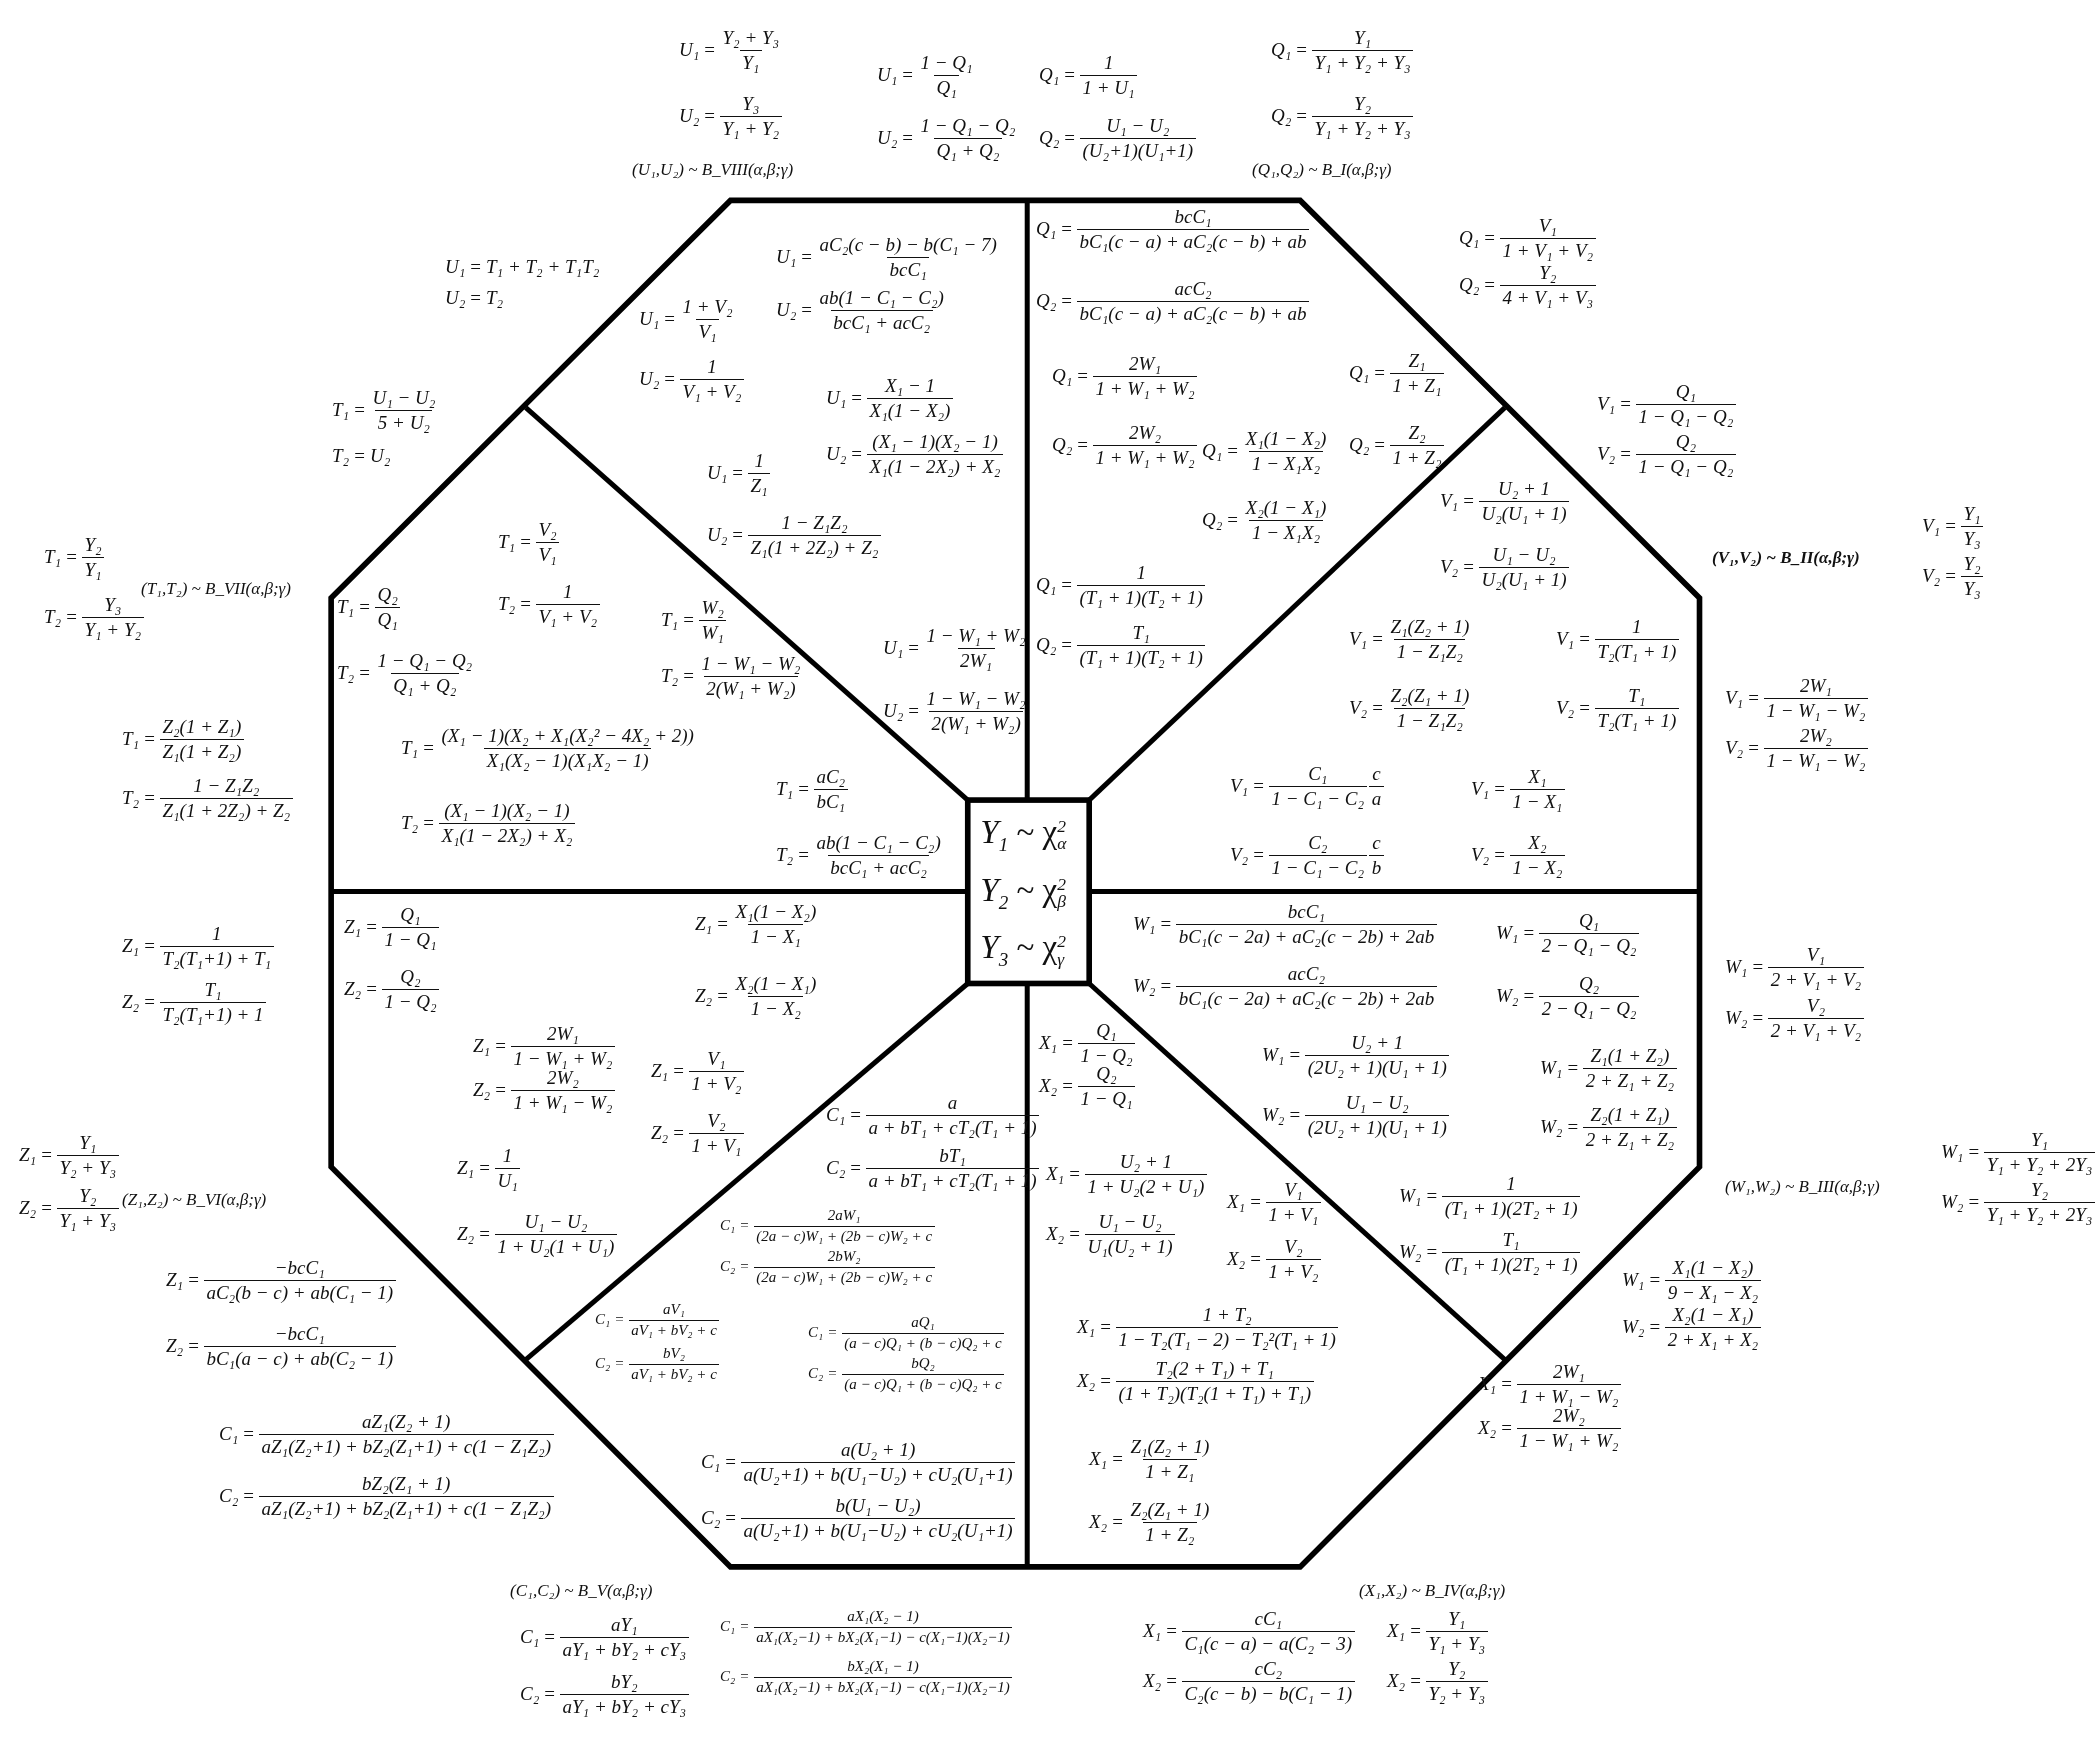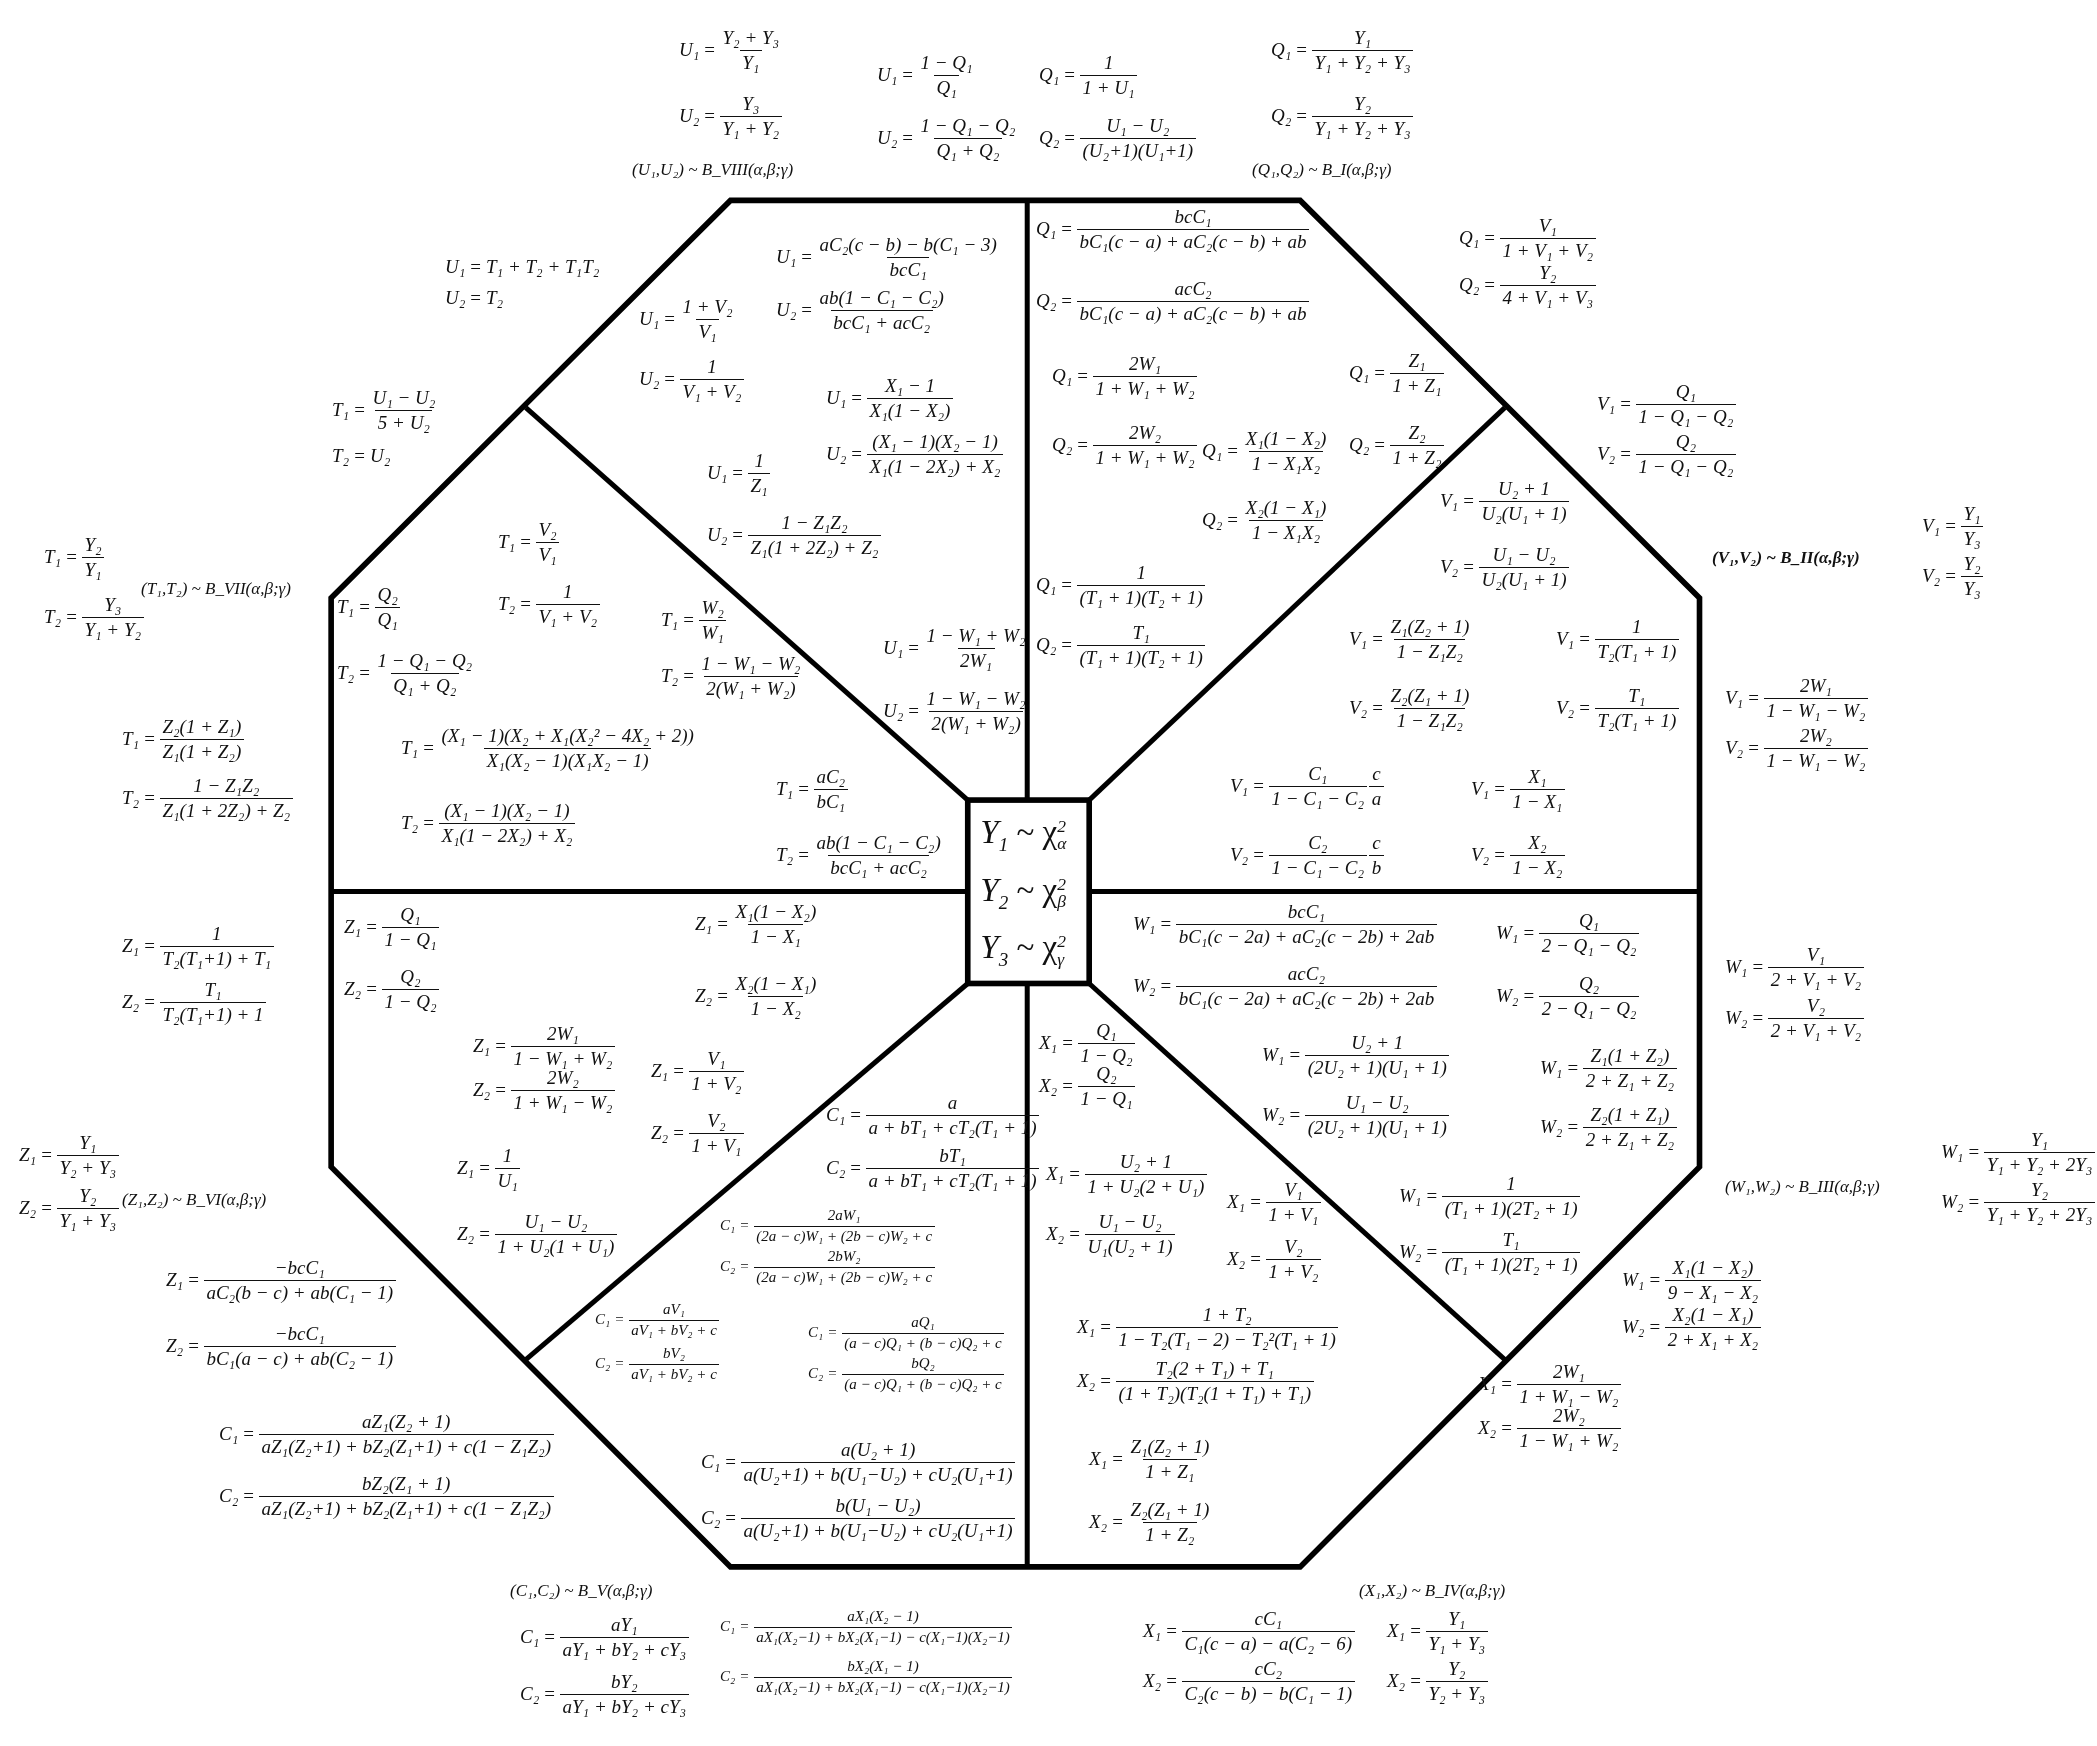--- a/index.html
+++ b/index.html
@@ -271,21 +271,21 @@
     <span class="frac">
       <span class="num">Y₂</span>
       <span class="den">Y₂ + Y₃</span>
     </span>
   </div>
     <div class="f" style="left: 1143px; top: 1609px;">
     <span class="lhs">X₁</span>
     <span class="eq">=</span>
     <span class="frac">
       <span class="num">cC₁</span>
-      <span class="den">C₁(c − a) − a(C₂ − 6)</span>
+      <span class="den">C₁(c − a) − a(C₂ − 3)</span>
     </span>
   </div>
     <div class="f" style="left: 1143px; top: 1659px;">
     <span class="lhs">X₂</span>
     <span class="eq">=</span>
     <span class="frac">
       <span class="num">cC₂</span>
       <span class="den">C₂(c − b) − b(C₁ − 1)</span>
     </span>
   </div>
@@ -440,21 +440,21 @@
     <div class="f" style="left: 445px; top: 288px;">
     <span class="lhs">U₂</span>
     <span class="eq">=</span>
 
   <span>T₂</span>
     </div>
     <div class="f" style="left: 776px; top: 235px;">
     <span class="lhs">U₁</span>
     <span class="eq">=</span>
     <span class="frac">
-      <span class="num">aC₂(c − b) − b(C₁ − 3)</span>
+      <span class="num">aC₂(c − b) − b(C₁ − 7)</span>
       <span class="den">bcC₁</span>
     </span>
   </div>
     <div class="f" style="left: 776px; top: 288px;">
     <span class="lhs">U₂</span>
     <span class="eq">=</span>
     <span class="frac">
       <span class="num">ab(1 − C₁ − C₂)</span>
       <span class="den">bcC₁ + acC₂</span>
     </span>

